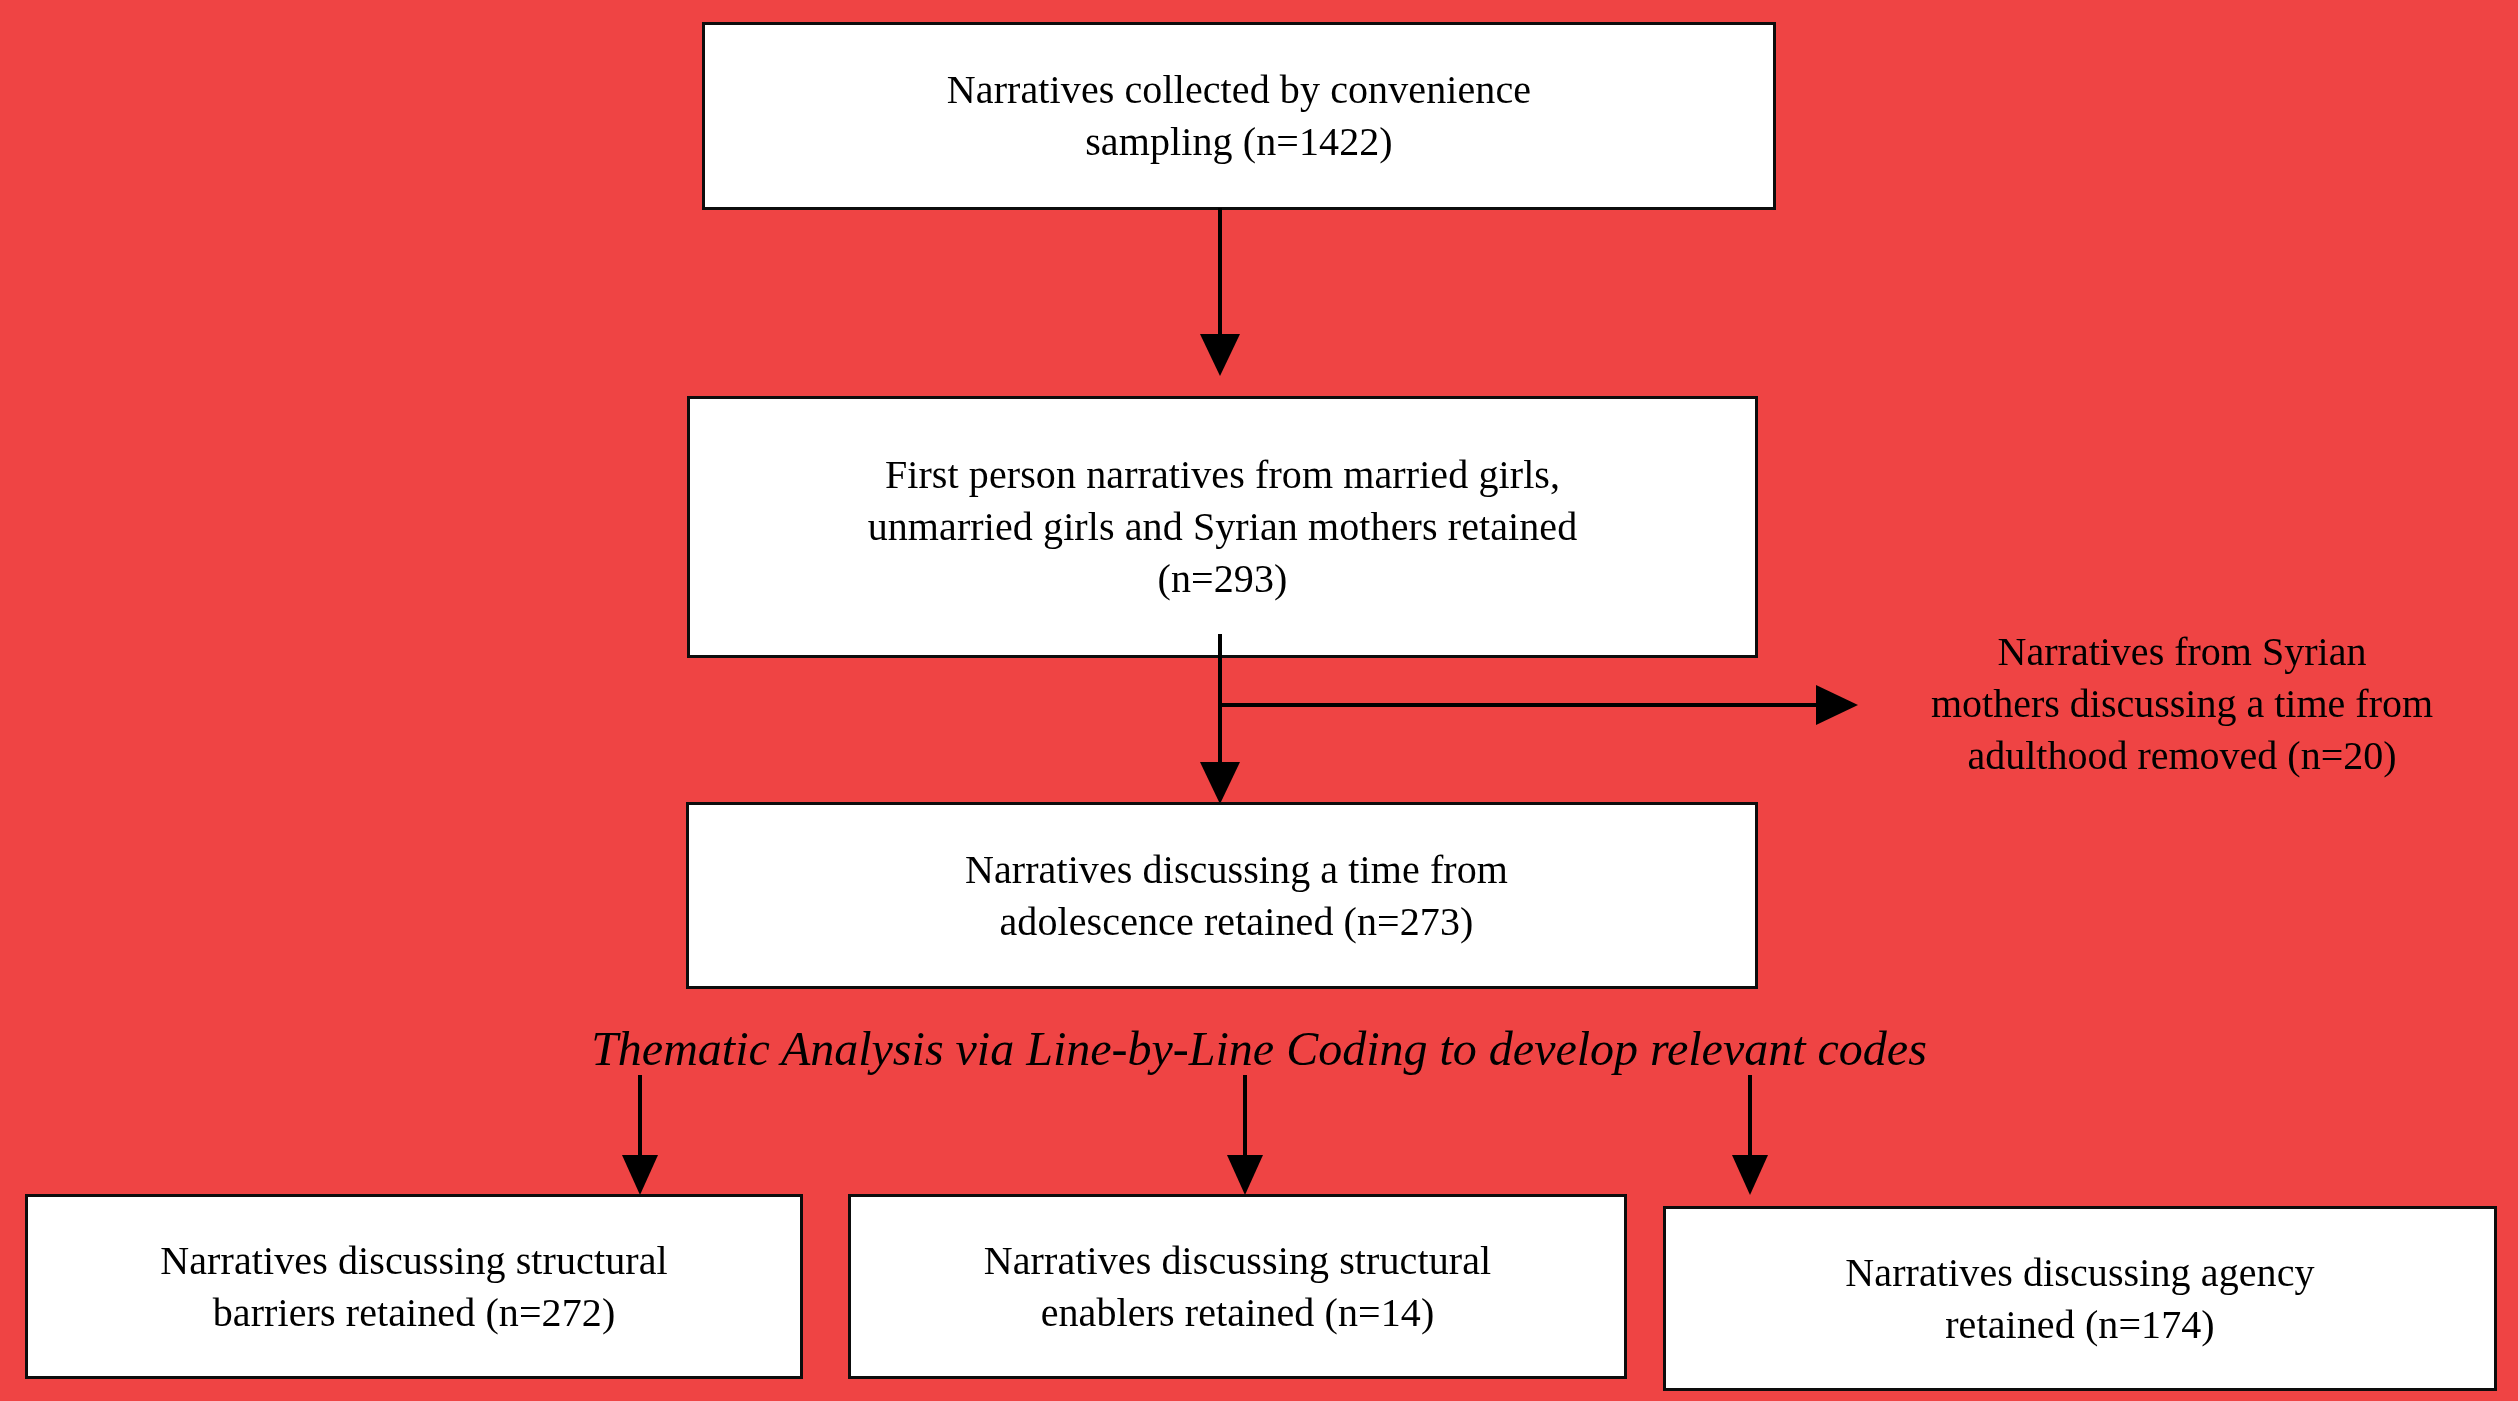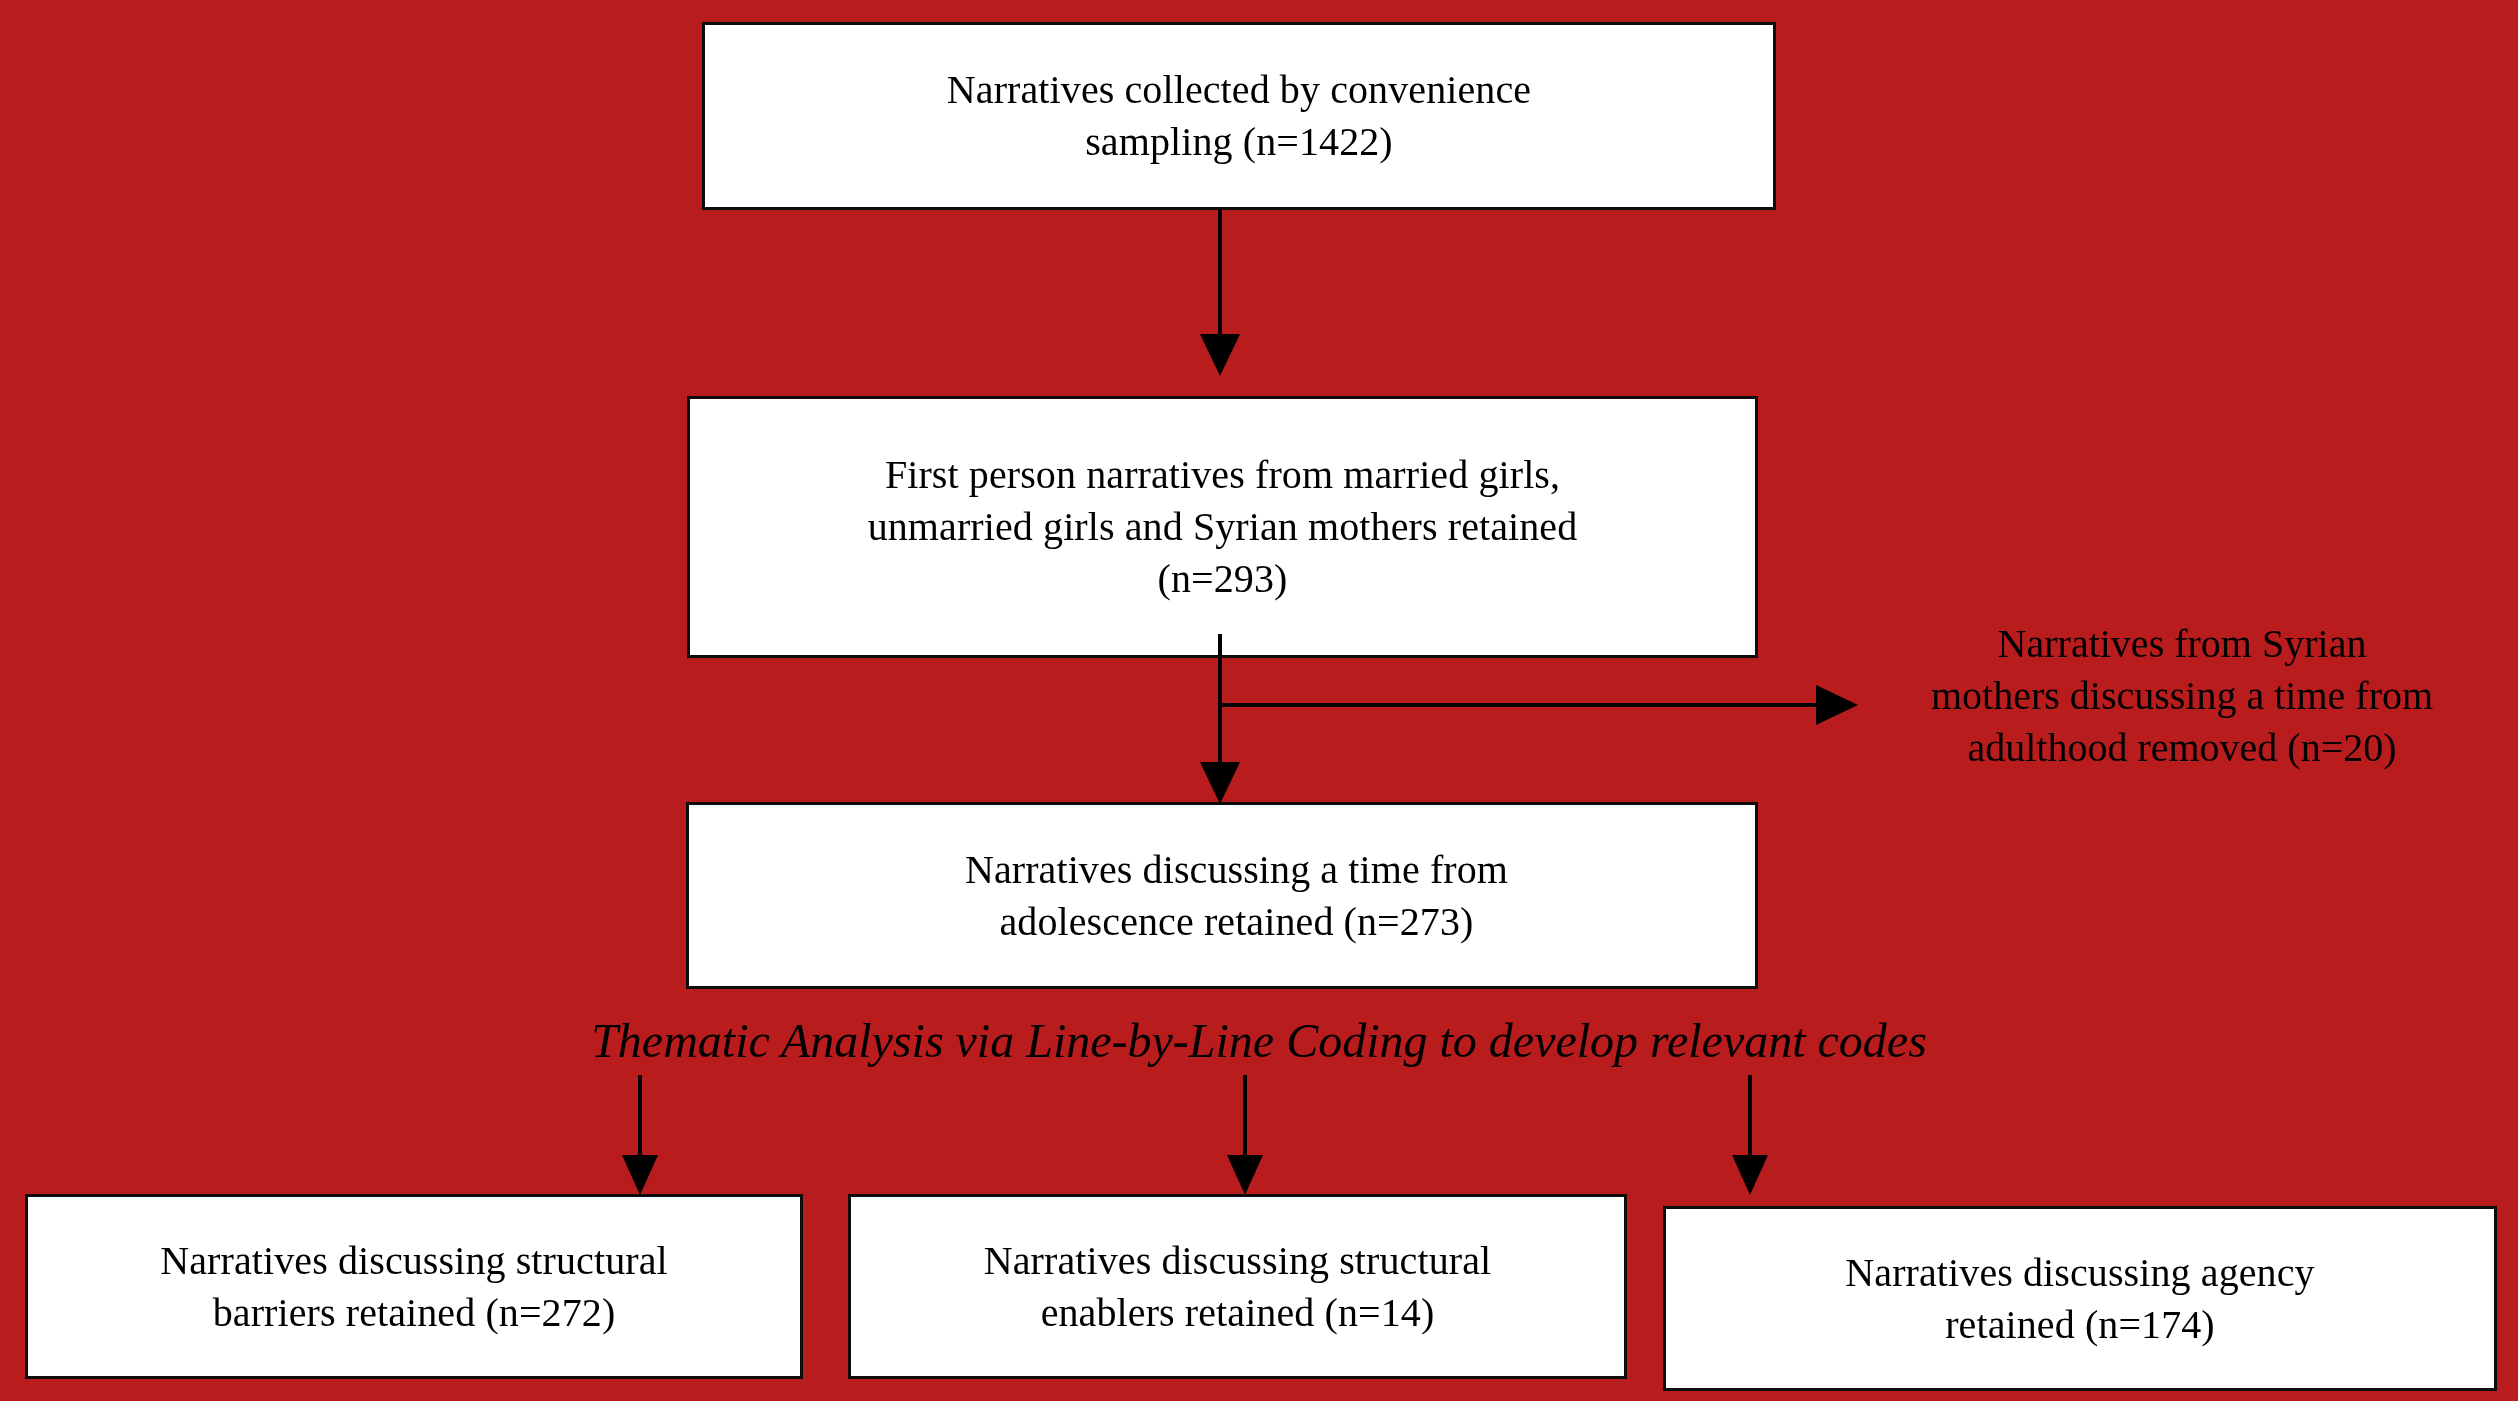--- a/index.html
+++ b/index.html
@@ -4,21 +4,21 @@
 <style>
   html, body {
     margin: 0;
     padding: 0;
     background: #ffffff;
   }
   #canvas {
     position: relative;
     width: 2518px;
     height: 1401px;
-    background: #b91c1c;
+    background: #ef4444;
     font-family: "Liberation Serif", "DejaVu Serif", serif;
     color: #000000;
     overflow: hidden;
   }
   .node {
     position: absolute;
     box-sizing: border-box;
     border: 3px solid #0d0d0d;
     background: #ffffff;
     display: flex;
@@ -33,20 +33,21 @@
     letter-spacing: 0.1px;
     padding: 0 14px;
     white-space: pre-line;
   }
   .free-text {
     position: absolute;
     text-align: center;
     font-size: 40px;
     line-height: 1.30;
     white-space: pre-line;
+    margin-top: 8px;
   }
   .free-text.italic {
     font-style: italic;
     font-size: 48px;
     white-space: nowrap;
   }
   .connector {
     position: absolute;
     overflow: visible;
   }

